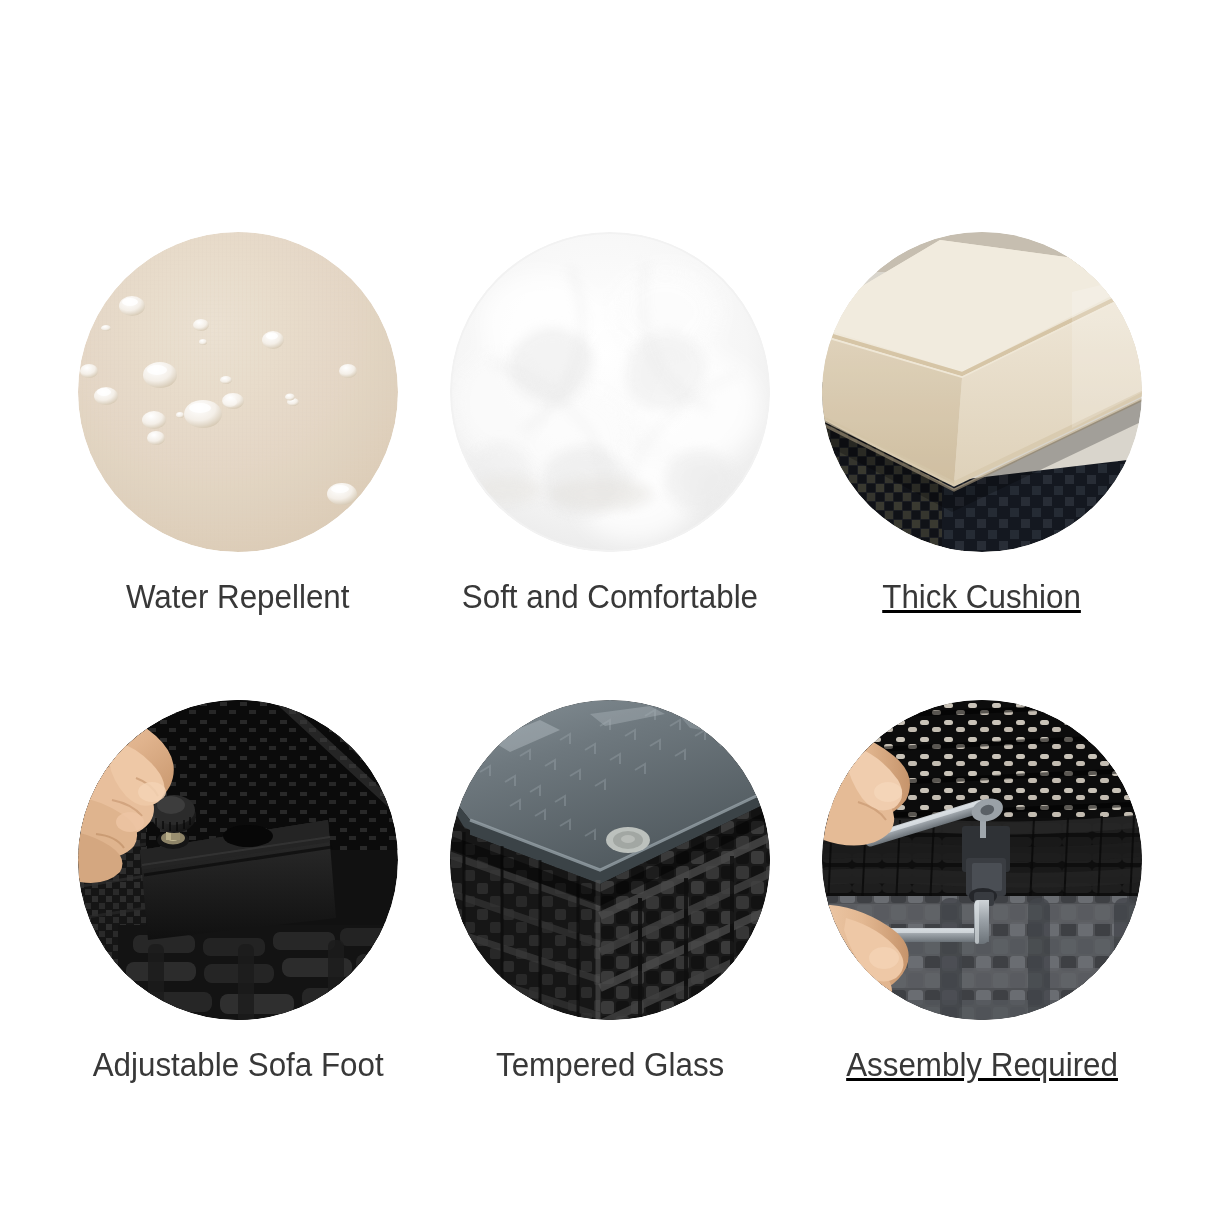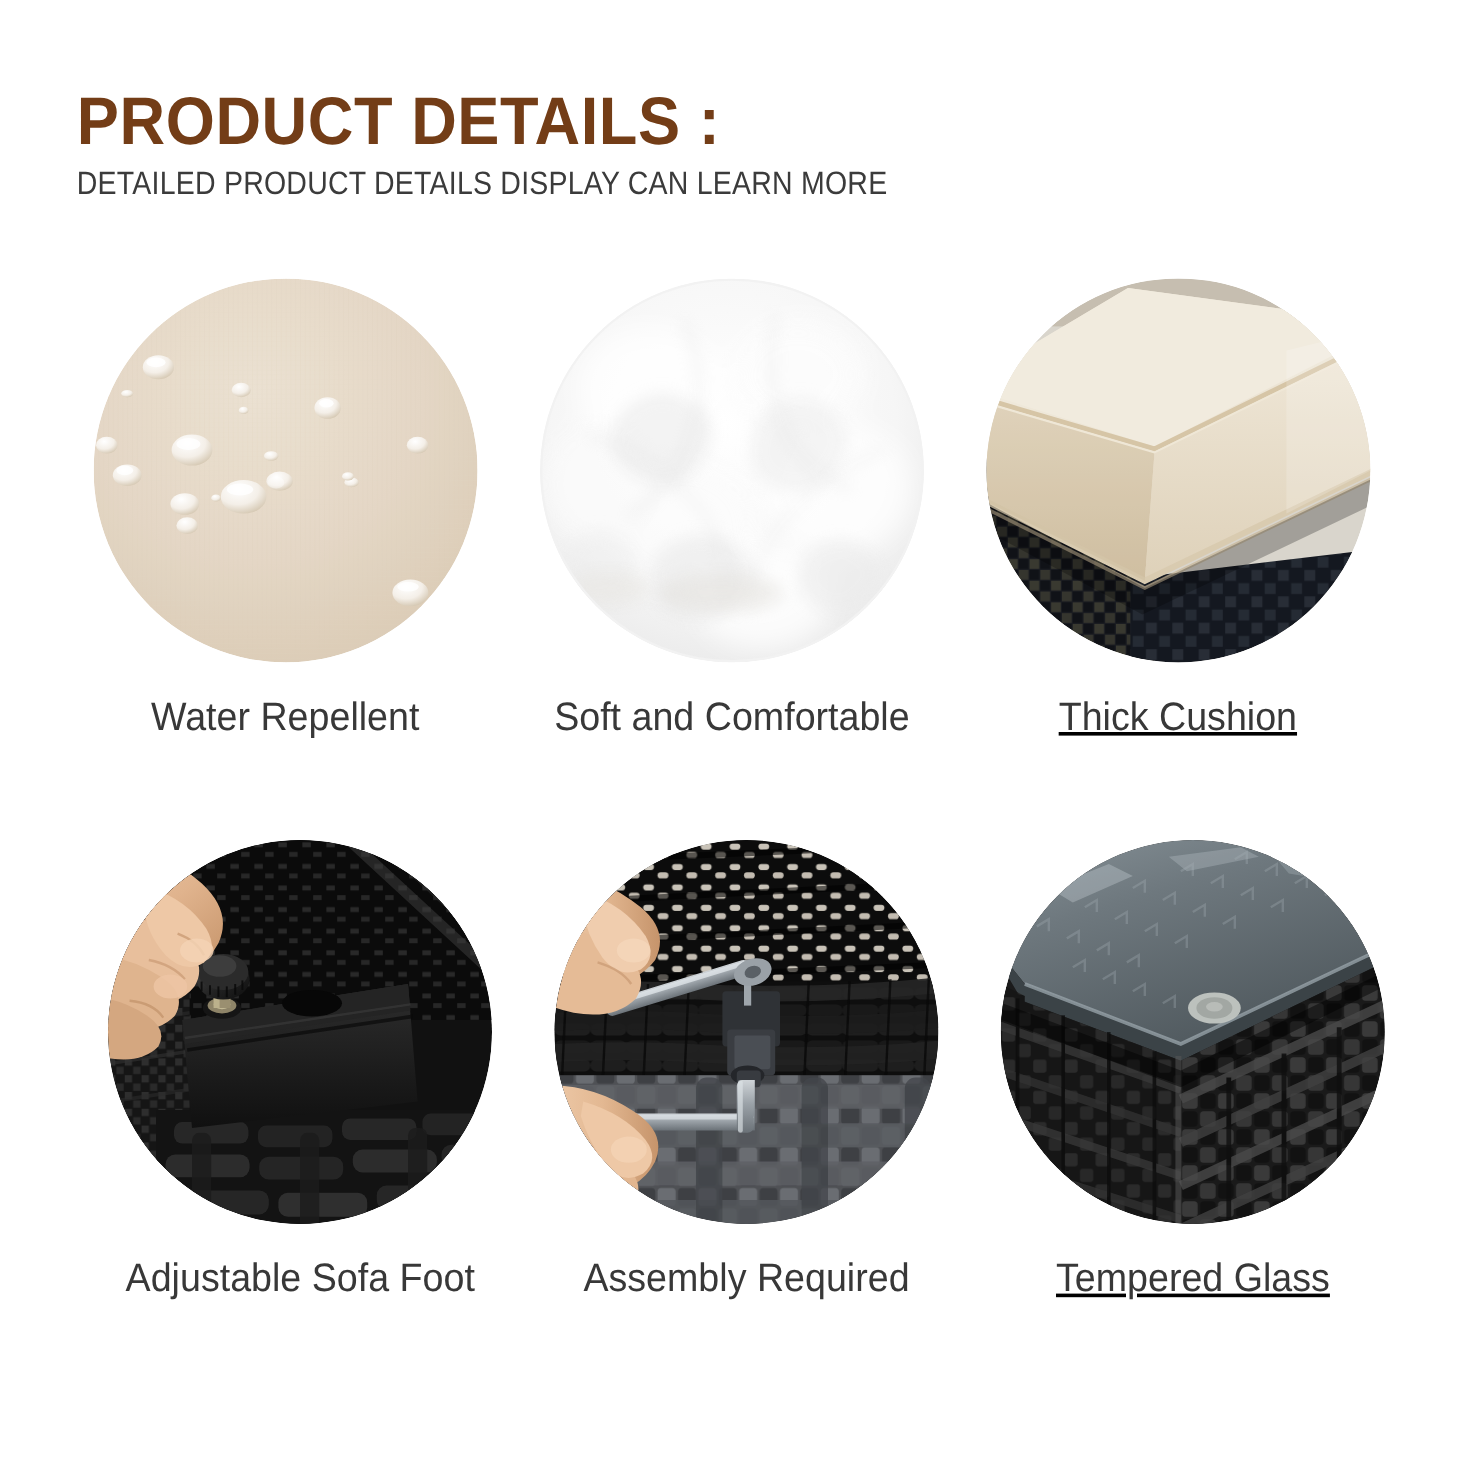--- a/index.html
+++ b/index.html
@@ -61,21 +61,21 @@
     left: 0;
     top: 232px;
     width: 1214px;
   }
   .row {
     display: flex;
     justify-content: flex-start;
     padding-left: 78px;
     box-sizing: border-box;
   }
-  .row + .row { margin-top: 84px; margin-left: 12px; }
+  .row + .row { margin-top: 84px; }
 
   .cell {
     width: 320px;
     margin-right: 52px;
     display: flex;
     flex-direction: column;
     align-items: center;
   }
   .cell:last-child { margin-right: 0; text-decoration: underline; }
 
@@ -99,24 +99,20 @@
     text-align: center;
     white-space: nowrap;
     transform: scaleX(0.95);
   }
 </style>
 </head>
 <body>
 
 <div class="page">
 
-  <div class="header">
-    <h1 class="title">PRODUCT DETAILS :</h1>
-    <div class="subtitle">DETAILED PRODUCT DETAILS DISPLAY CAN LEARN MORE</div>
-  </div>
 
   <div class="grid">
 
     <div class="row">
 
       <div class="cell">
         <div class="circle">
           <svg viewBox="0 0 320 320" xmlns="http://www.w3.org/2000/svg">
             <defs>
               <radialGradient id="fab1" cx="42%" cy="30%" r="80%">
@@ -406,20 +402,112 @@
             </g>
           </svg>
         </div>
         <div class="caption">Adjustable Sofa Foot</div>
       </div>
 
       <div class="cell">
         <div class="circle">
           <svg viewBox="0 0 320 320" xmlns="http://www.w3.org/2000/svg">
             <defs>
+              <clipPath id="clipC6">
+                  <circle cx="160" cy="160" r="160"></circle>
+                </clipPath>
+              <linearGradient id="glass6" x1="0" y1="0" x2="0.6" y2="1">
+                <stop offset="0%" stop-color="#8A959B"></stop>
+                <stop offset="40%" stop-color="#6E787E"></stop>
+                <stop offset="100%" stop-color="#4F585D"></stop>
+              </linearGradient>
+              <pattern id="rattanL" width="26" height="26" patternUnits="userSpaceOnUse">
+                <rect width="26" height="26" fill="#161616"></rect>
+                <rect x="1" y="1" width="11" height="11" rx="2" fill="#2B2B2B"></rect>
+                <rect x="14" y="14" width="11" height="11" rx="2" fill="#282828"></rect>
+              </pattern>
+              <pattern id="rattanR" width="30" height="30" patternUnits="userSpaceOnUse">
+                <rect width="30" height="30" fill="#1A1A1A"></rect>
+                <rect x="1" y="1" width="13" height="13" rx="3" fill="#3A3A3A"></rect>
+                <rect x="16" y="16" width="13" height="13" rx="3" fill="#363636"></rect>
+                <rect x="16" y="1" width="13" height="13" rx="3" fill="#121212"></rect>
+                <rect x="1" y="16" width="13" height="13" rx="3" fill="#121212"></rect>
+              </pattern>
+            </defs>
+            <g clip-path="url(#clipC6)">
+              <rect width="320" height="320" fill="#1B1B1B"></rect>
+
+              <path d="M-20 70 L120 -10 L340 30 L340 80 L150 170 L20 120 Z" fill="url(#glass6)"></path>
+
+              <g opacity="0.35">
+                <path d="M40 40 L90 20 L110 30 L60 52 Z" fill="#C9D2D7"></path>
+                <path d="M140 14 L200 6 L215 14 L155 26 Z" fill="#B7C1C7"></path>
+                <path d="M230 16 L300 26 L300 38 L240 28 Z" fill="#A9B4BA"></path>
+              </g>
+
+              <g opacity="0.30" stroke="#A9B3B8" stroke-width="2" fill="none">
+                <path d="M30 72 l10 -6 l0 10 M55 82 l10 -6 l0 10 M80 92 l10 -6 l0 10 M105 102 l10 -6 l0 10"></path>
+                <path d="M70 56 l10 -6 l0 10 M95 66 l10 -6 l0 10 M120 76 l10 -6 l0 10 M145 86 l10 -6 l0 10"></path>
+                <path d="M110 40 l10 -6 l0 10 M135 50 l10 -6 l0 10 M160 60 l10 -6 l0 10 M185 70 l10 -6 l0 10"></path>
+                <path d="M150 26 l10 -6 l0 10 M175 36 l10 -6 l0 10 M200 46 l10 -6 l0 10 M225 56 l10 -6 l0 10"></path>
+                <path d="M195 16 l10 -6 l0 10 M220 26 l10 -6 l0 10 M245 36 l10 -6 l0 10 M270 46 l10 -6 l0 10"></path>
+                <path d="M60 106 l10 -6 l0 10 M85 116 l10 -6 l0 10 M110 126 l10 -6 l0 10 M135 136 l10 -6 l0 10"></path>
+              </g>
+
+              <path d="M-20 70 L20 120 L150 170 L340 80 L340 92 L150 184 L18 134 Z" fill="#3B4347"></path>
+              <path d="M20 120 L150 170 L340 80" fill="none" stroke="#96A1A7" stroke-width="3" opacity="0.8"></path>
+
+              <ellipse cx="178" cy="140" rx="22" ry="13" fill="#C2C6C2" opacity="0.95"></ellipse>
+              <ellipse cx="178" cy="140" rx="15" ry="9" fill="#9FA4A0" opacity="0.9"></ellipse>
+              <ellipse cx="178" cy="139" rx="7" ry="4" fill="#B8BCB8"></ellipse>
+
+              <path d="M-20 110 L20 130 L18 340 L-20 340 Z" fill="url(#rattanL)"></path>
+              <path d="M-20 120 L150 184 L150 340 L-20 340 Z" fill="url(#rattanL)"></path>
+              <g opacity="0.75">
+                <path d="M-20 148 L150 208" stroke="#3A3A3A" stroke-width="7"></path>
+                <path d="M-20 186 L150 244" stroke="#333333" stroke-width="7"></path>
+                <path d="M-20 224 L150 280" stroke="#3A3A3A" stroke-width="7"></path>
+                <path d="M-20 262 L150 316" stroke="#333333" stroke-width="7"></path>
+                <path d="M-20 300 L150 340" stroke="#3A3A3A" stroke-width="7"></path>
+                <g stroke="#0C0C0C" stroke-width="3">
+                  <path d="M14 132 L14 340"></path>
+                    <path d="M52 146 L52 340"></path>
+                  <path d="M90 160 L90 340"></path>
+                    <path d="M128 176 L128 340"></path>
+                </g>
+              </g>
+
+              <path d="M150 184 L340 92 L340 340 L150 340 Z" fill="url(#rattanR)"></path>
+              <g opacity="0.8">
+                <path d="M150 216 L340 128" stroke="#4A4A4A" stroke-width="8"></path>
+                <path d="M150 252 L340 164" stroke="#424242" stroke-width="8"></path>
+                <path d="M150 288 L340 200" stroke="#4A4A4A" stroke-width="8"></path>
+                <path d="M150 324 L340 236" stroke="#424242" stroke-width="8"></path>
+                <path d="M150 340 L340 272" stroke="#4A4A4A" stroke-width="8"></path>
+                <g stroke="#101010" stroke-width="4">
+                  <path d="M190 198 L190 340"></path>
+                    <path d="M236 178 L236 340"></path>
+                  <path d="M282 156 L282 340"></path>
+                    <path d="M328 134 L328 340"></path>
+                </g>
+              </g>
+
+              <path d="M148 180 L148 340" stroke="#585858" stroke-width="5" opacity="0.55"></path>
+
+              <path d="M-20 128 L150 192 L340 100 L340 112 L150 206 L-20 142 Z" fill="#000" opacity="0.45"></path>
+            </g>
+          </svg>
+        </div>
+        <div class="caption">Tempered Glass</div>
+      </div>
+
+      <div class="cell">
+        <div class="circle">
+          <svg viewBox="0 0 320 320" xmlns="http://www.w3.org/2000/svg">
+            <defs>
               <clipPath id="clipC5">
                   <circle cx="160" cy="160" r="160"></circle>
                 </clipPath>
               <linearGradient id="skin5" x1="0" y1="0" x2="1" y2="0">
                 <stop offset="0%" stop-color="#F3D3B5"></stop>
                 <stop offset="60%" stop-color="#E3B892"></stop>
                 <stop offset="100%" stop-color="#C6946B"></stop>
               </linearGradient>
               <linearGradient id="steel5" x1="0" y1="0" x2="0" y2="1">
                 <stop offset="0%" stop-color="#CFD4D8"></stop>
@@ -520,107 +608,15 @@
                 <path d="M24 218 Q58 228 76 250 Q88 266 74 278 Q56 288 42 270 Q28 250 22 230 Z" fill="#EEC8A6"></path>
                 <ellipse cx="62" cy="258" rx="15" ry="11" fill="#F3D2B4" opacity="0.85"></ellipse>
                 <path d="M30 282 q20 4 28 16" stroke="#B8865E" stroke-width="2" fill="none" opacity="0.5"></path>
               </g>
             </g>
           </svg>
         </div>
         <div class="caption">Assembly Required</div>
       </div>
 
-      <div class="cell">
-        <div class="circle">
-          <svg viewBox="0 0 320 320" xmlns="http://www.w3.org/2000/svg">
-            <defs>
-              <clipPath id="clipC6">
-                  <circle cx="160" cy="160" r="160"></circle>
-                </clipPath>
-              <linearGradient id="glass6" x1="0" y1="0" x2="0.6" y2="1">
-                <stop offset="0%" stop-color="#8A959B"></stop>
-                <stop offset="40%" stop-color="#6E787E"></stop>
-                <stop offset="100%" stop-color="#4F585D"></stop>
-              </linearGradient>
-              <pattern id="rattanL" width="26" height="26" patternUnits="userSpaceOnUse">
-                <rect width="26" height="26" fill="#161616"></rect>
-                <rect x="1" y="1" width="11" height="11" rx="2" fill="#2B2B2B"></rect>
-                <rect x="14" y="14" width="11" height="11" rx="2" fill="#282828"></rect>
-              </pattern>
-              <pattern id="rattanR" width="30" height="30" patternUnits="userSpaceOnUse">
-                <rect width="30" height="30" fill="#1A1A1A"></rect>
-                <rect x="1" y="1" width="13" height="13" rx="3" fill="#3A3A3A"></rect>
-                <rect x="16" y="16" width="13" height="13" rx="3" fill="#363636"></rect>
-                <rect x="16" y="1" width="13" height="13" rx="3" fill="#121212"></rect>
-                <rect x="1" y="16" width="13" height="13" rx="3" fill="#121212"></rect>
-              </pattern>
-            </defs>
-            <g clip-path="url(#clipC6)">
-              <rect width="320" height="320" fill="#1B1B1B"></rect>
-
-              <path d="M-20 70 L120 -10 L340 30 L340 80 L150 170 L20 120 Z" fill="url(#glass6)"></path>
-
-              <g opacity="0.35">
-                <path d="M40 40 L90 20 L110 30 L60 52 Z" fill="#C9D2D7"></path>
-                <path d="M140 14 L200 6 L215 14 L155 26 Z" fill="#B7C1C7"></path>
-                <path d="M230 16 L300 26 L300 38 L240 28 Z" fill="#A9B4BA"></path>
-              </g>
-
-              <g opacity="0.30" stroke="#A9B3B8" stroke-width="2" fill="none">
-                <path d="M30 72 l10 -6 l0 10 M55 82 l10 -6 l0 10 M80 92 l10 -6 l0 10 M105 102 l10 -6 l0 10"></path>
-                <path d="M70 56 l10 -6 l0 10 M95 66 l10 -6 l0 10 M120 76 l10 -6 l0 10 M145 86 l10 -6 l0 10"></path>
-                <path d="M110 40 l10 -6 l0 10 M135 50 l10 -6 l0 10 M160 60 l10 -6 l0 10 M185 70 l10 -6 l0 10"></path>
-                <path d="M150 26 l10 -6 l0 10 M175 36 l10 -6 l0 10 M200 46 l10 -6 l0 10 M225 56 l10 -6 l0 10"></path>
-                <path d="M195 16 l10 -6 l0 10 M220 26 l10 -6 l0 10 M245 36 l10 -6 l0 10 M270 46 l10 -6 l0 10"></path>
-                <path d="M60 106 l10 -6 l0 10 M85 116 l10 -6 l0 10 M110 126 l10 -6 l0 10 M135 136 l10 -6 l0 10"></path>
-              </g>
-
-              <path d="M-20 70 L20 120 L150 170 L340 80 L340 92 L150 184 L18 134 Z" fill="#3B4347"></path>
-              <path d="M20 120 L150 170 L340 80" fill="none" stroke="#96A1A7" stroke-width="3" opacity="0.8"></path>
-
-              <ellipse cx="178" cy="140" rx="22" ry="13" fill="#C2C6C2" opacity="0.95"></ellipse>
-              <ellipse cx="178" cy="140" rx="15" ry="9" fill="#9FA4A0" opacity="0.9"></ellipse>
-              <ellipse cx="178" cy="139" rx="7" ry="4" fill="#B8BCB8"></ellipse>
-
-              <path d="M-20 110 L20 130 L18 340 L-20 340 Z" fill="url(#rattanL)"></path>
-              <path d="M-20 120 L150 184 L150 340 L-20 340 Z" fill="url(#rattanL)"></path>
-              <g opacity="0.75">
-                <path d="M-20 148 L150 208" stroke="#3A3A3A" stroke-width="7"></path>
-                <path d="M-20 186 L150 244" stroke="#333333" stroke-width="7"></path>
-                <path d="M-20 224 L150 280" stroke="#3A3A3A" stroke-width="7"></path>
-                <path d="M-20 262 L150 316" stroke="#333333" stroke-width="7"></path>
-                <path d="M-20 300 L150 340" stroke="#3A3A3A" stroke-width="7"></path>
-                <g stroke="#0C0C0C" stroke-width="3">
-                  <path d="M14 132 L14 340"></path>
-                    <path d="M52 146 L52 340"></path>
-                  <path d="M90 160 L90 340"></path>
-                    <path d="M128 176 L128 340"></path>
-                </g>
-              </g>
-
-              <path d="M150 184 L340 92 L340 340 L150 340 Z" fill="url(#rattanR)"></path>
-              <g opacity="0.8">
-                <path d="M150 216 L340 128" stroke="#4A4A4A" stroke-width="8"></path>
-                <path d="M150 252 L340 164" stroke="#424242" stroke-width="8"></path>
-                <path d="M150 288 L340 200" stroke="#4A4A4A" stroke-width="8"></path>
-                <path d="M150 324 L340 236" stroke="#424242" stroke-width="8"></path>
-                <path d="M150 340 L340 272" stroke="#4A4A4A" stroke-width="8"></path>
-                <g stroke="#101010" stroke-width="4">
-                  <path d="M190 198 L190 340"></path>
-                    <path d="M236 178 L236 340"></path>
-                  <path d="M282 156 L282 340"></path>
-                    <path d="M328 134 L328 340"></path>
-                </g>
-              </g>
-
-              <path d="M148 180 L148 340" stroke="#585858" stroke-width="5" opacity="0.55"></path>
-
-              <path d="M-20 128 L150 192 L340 100 L340 112 L150 206 L-20 142 Z" fill="#000" opacity="0.45"></path>
-            </g>
-          </svg>
-        </div>
-        <div class="caption">Tempered Glass</div>
-      </div>
-
     </div>
   </div>
 </div>
 
 </body></html>

